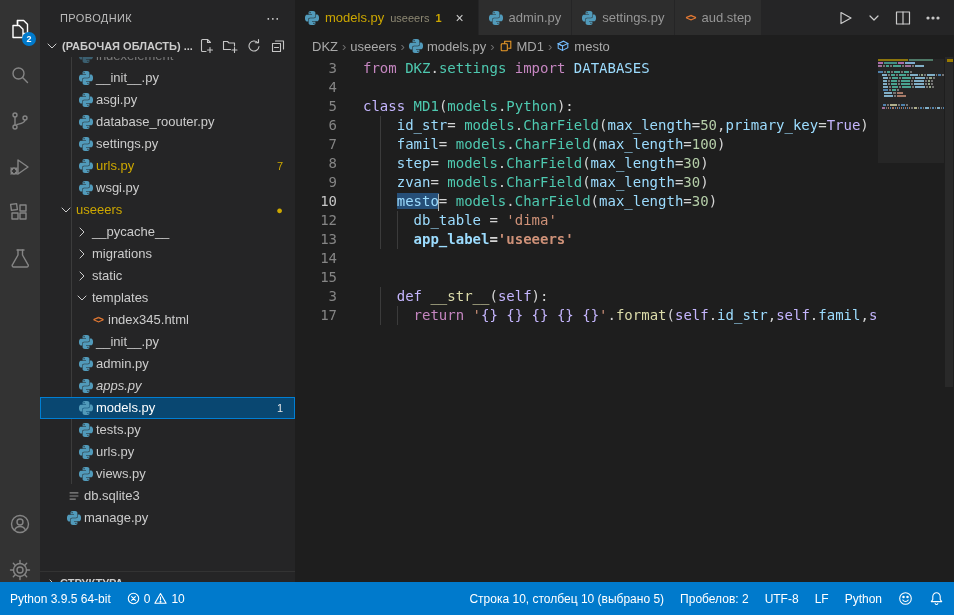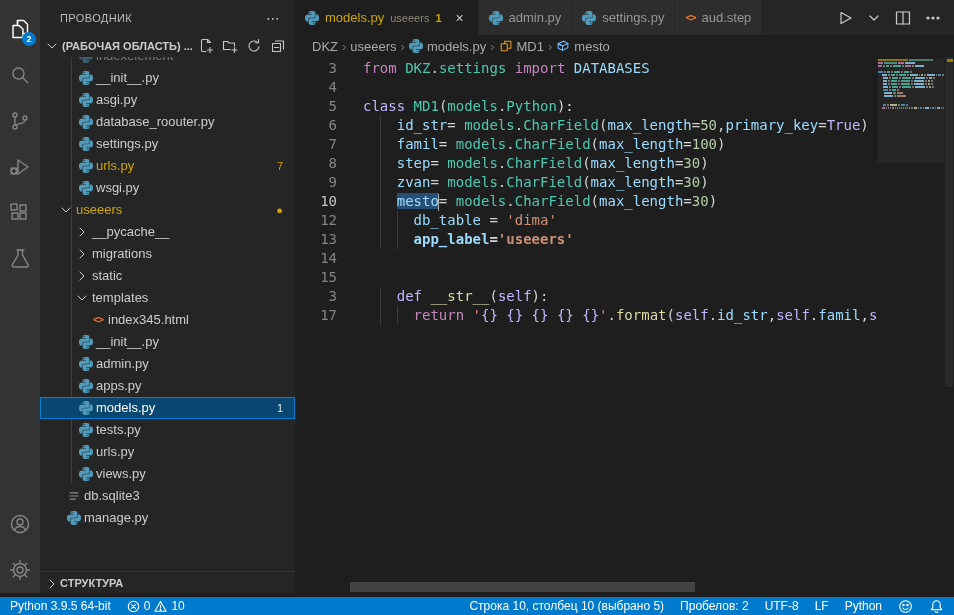--- a/index.html
+++ b/index.html
@@ -82,21 +82,21 @@
   .minimap { position:absolute; top:2px; right:10px; width:66px; cursor:pointer; }
   .mm-line { height:2px; margin-bottom:1px; display:flex; gap:1px; }
   .mm-seg { height:2px; border-radius:0; }
   .mm-slider { position:absolute; left:0; right:0; top:0; height:104px; background:rgba(121,121,121,.10); }
   .vruler { position:absolute; top:0; right:0; width:10px; bottom:0; }
   .vruler .vslide { position:absolute; top:0; left:1px; right:1px; height:330px; background:rgba(121,121,121,.12); }
   .vruler .vmark { position:absolute; top:2px; right:1px; width:6px; height:3px; background:#9a7b00; }
   .hscroll { position:absolute; left:55px; bottom:1px; width:345px; height:10px; background:#434343; cursor:pointer; }
 
   
-  .statusbar { position:absolute; left:0; right:0; bottom:0; height:18px; background:#007acc; color:#ffffff; display:flex; align-items:center; font-size:12px; padding:0 10px; }
+  .statusbar { position:absolute; left:0; right:0; bottom:0; height:33px; background:#007acc; color:#ffffff; display:flex; align-items:center; font-size:12px; padding:0 10px; }
   .sb-left, .sb-right { display:flex; align-items:center; gap:16px; }
   .sb-right { margin-left:auto; }
   .sb-item { display:flex; align-items:center; gap:4px; cursor:pointer; white-space:nowrap; }
   .sb-item svg { stroke:#ffffff; fill:none; stroke-width:1.1; }
 </style>
 </head>
 <body>
 
 <div class="window">
   <div class="main">
@@ -318,21 +318,21 @@
               </svg>
             </span>
             <span class="tlabel" style="left: 56px;">admin.py</span>
           </div>
           <div class="trow">
             <span class="ticon" style="left: 38px;">
               <svg width="14" height="14" viewBox="0 0 24 24" fill="#519aba">
                 <path d="M14.25.18l.9.2.73.26.59.3.45.32.34.34.25.34.16.33.1.3.04.26.02.2-.01.13V8.5l-.05.63-.13.55-.21.46-.26.38-.3.31-.33.25-.35.19-.35.14-.33.1-.3.07-.26.04-.21.02H8.77l-.69.05-.59.14-.5.22-.41.27-.33.32-.27.35-.2.36-.15.37-.1.35-.07.32-.04.27-.02.21v3.06H3.17l-.21-.03-.28-.07-.32-.12-.35-.18-.36-.26-.36-.36-.35-.46-.32-.59-.28-.73-.21-.88-.14-1.05-.05-1.23.06-1.22.16-1.04.24-.87.32-.71.36-.57.4-.44.42-.33.42-.24.4-.16.36-.1.32-.05.24-.01h.16l.06.01h8.16v-.83H6.18l-.01-2.75-.02-.37.05-.34.11-.31.17-.28.25-.26.31-.23.38-.2.44-.18.51-.15.58-.12.64-.1.71-.06.77-.04.84-.02 1.27.05zm-6.3 1.98l-.23.33-.08.41.08.41.23.34.33.22.41.09.41-.09.33-.22.23-.34.08-.41-.08-.41-.23-.33-.33-.22-.41-.09-.41.09zm13.09 3.95l.28.06.32.12.35.18.36.27.36.35.35.47.32.59.28.73.21.88.14 1.04.05 1.23-.06 1.23-.16 1.04-.24.86-.32.71-.36.57-.4.45-.42.33-.42.24-.4.16-.36.09-.32.05-.24.02-.16-.01h-8.22v.82h5.84l.01 2.76.02.36-.05.34-.11.31-.17.29-.25.25-.31.24-.38.2-.44.17-.51.15-.58.13-.64.09-.71.07-.77.04-.84.01-1.27-.04-1.07-.14-.9-.2-.73-.25-.59-.3-.45-.33-.34-.34-.25-.34-.16-.33-.1-.3-.04-.25-.02-.2.01-.13v-5.34l.05-.64.13-.54.21-.46.26-.38.3-.32.33-.24.35-.2.35-.14.33-.1.3-.06.26-.04.21-.02.13-.01h5.84l.69-.05.59-.14.5-.21.41-.28.33-.32.27-.35.2-.36.15-.36.1-.35.07-.32.04-.28.02-.21V6.07h2.09l.14.01zm-6.47 14.25l-.23.33-.08.41.08.41.23.33.33.23.41.08.41-.08.33-.23.23-.33.08-.41-.08-.41-.23-.33-.33-.23-.41-.08-.41.08z"></path>
               </svg>
             </span>
-            <span class="tlabel" style="left: 56px;">apps.py</span>
+            <span class="tlabel" style="left: 56px; font-style: italic;">apps.py</span>
           </div>
           <div class="trow selected">
             <span class="ticon" style="left: 38px;">
               <svg width="14" height="14" viewBox="0 0 24 24" fill="#519aba">
                 <path d="M14.25.18l.9.2.73.26.59.3.45.32.34.34.25.34.16.33.1.3.04.26.02.2-.01.13V8.5l-.05.63-.13.55-.21.46-.26.38-.3.31-.33.25-.35.19-.35.14-.33.1-.3.07-.26.04-.21.02H8.77l-.69.05-.59.14-.5.22-.41.27-.33.32-.27.35-.2.36-.15.37-.1.35-.07.32-.04.27-.02.21v3.06H3.17l-.21-.03-.28-.07-.32-.12-.35-.18-.36-.26-.36-.36-.35-.46-.32-.59-.28-.73-.21-.88-.14-1.05-.05-1.23.06-1.22.16-1.04.24-.87.32-.71.36-.57.4-.44.42-.33.42-.24.4-.16.36-.1.32-.05.24-.01h.16l.06.01h8.16v-.83H6.18l-.01-2.75-.02-.37.05-.34.11-.31.17-.28.25-.26.31-.23.38-.2.44-.18.51-.15.58-.12.64-.1.71-.06.77-.04.84-.02 1.27.05zm-6.3 1.98l-.23.33-.08.41.08.41.23.34.33.22.41.09.41-.09.33-.22.23-.34.08-.41-.08-.41-.23-.33-.33-.22-.41-.09-.41.09zm13.09 3.95l.28.06.32.12.35.18.36.27.36.35.35.47.32.59.28.73.21.88.14 1.04.05 1.23-.06 1.23-.16 1.04-.24.86-.32.71-.36.57-.4.45-.42.33-.42.24-.4.16-.36.09-.32.05-.24.02-.16-.01h-8.22v.82h5.84l.01 2.76.02.36-.05.34-.11.31-.17.29-.25.25-.31.24-.38.2-.44.17-.51.15-.58.13-.64.09-.71.07-.77.04-.84.01-1.27-.04-1.07-.14-.9-.2-.73-.25-.59-.3-.45-.33-.34-.34-.25-.34-.16-.33-.1-.3-.04-.25-.02-.2.01-.13v-5.34l.05-.64.13-.54.21-.46.26-.38.3-.32.33-.24.35-.2.35-.14.33-.1.3-.06.26-.04.21-.02.13-.01h5.84l.69-.05.59-.14.5-.21.41-.28.33-.32.27-.35.2-.36.15-.36.1-.35.07-.32.04-.28.02-.21V6.07h2.09l.14.01zm-6.47 14.25l-.23.33-.08.41.08.41.23.33.33.23.41.08.41-.08.33-.23.23-.33.08-.41-.08-.41-.23-.33-.33-.23-.41-.08-.41.08z"></path>
               </svg>
             </span>
             <span class="tlabel" style="left: 56px;">models.py</span>
             <span class="tbadge">1</span>
           </div>

